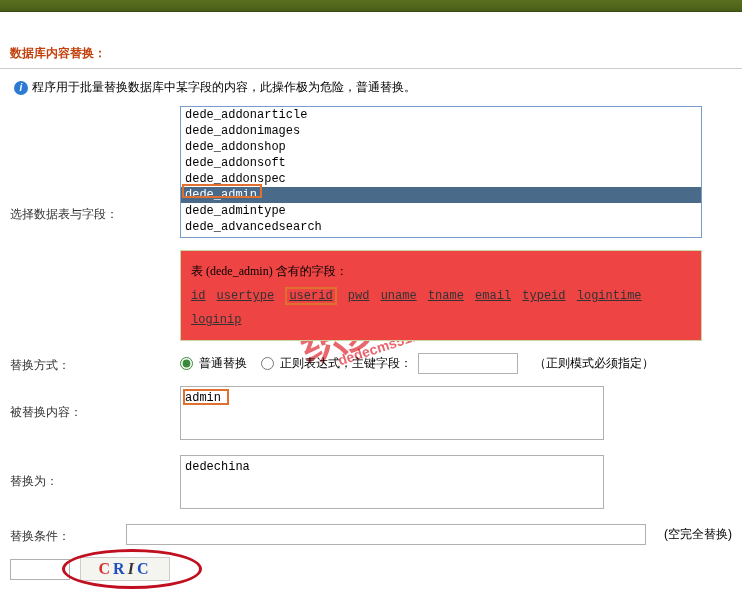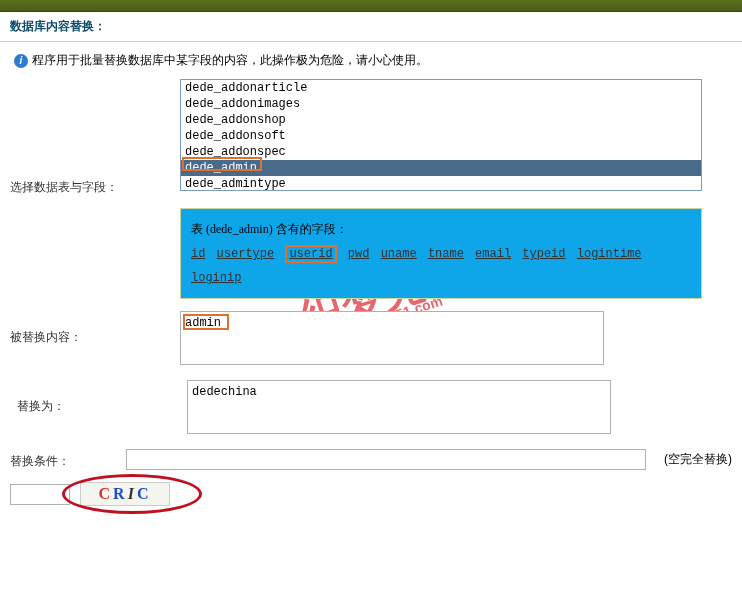--- a/index.html
+++ b/index.html
@@ -1,29 +1,29 @@
 <!DOCTYPE html>
 <html><head>
 <meta charset="utf-8">
 <style>
 * { box-sizing: border-box; margin: 0; padding: 0; }
 body { font-family: "Microsoft YaHei", SimSun, Arial, sans-serif; font-size: 12px; background: #fff; width: 742px; }
 .header-bar { background: linear-gradient(#5b6f1f, #4a5d18); height: 12px; border-bottom: 1px solid #3a4a10; }
-.title-row { padding: 6px 10px; color: #0c4a6e; font-weight: bold; border-bottom: 1px solid #ccc; }
+.title-row { padding: 6px 10px; color: #c2410c; font-weight: bold; border-bottom: 1px solid #ccc; margin-top: 27px; }
 .info-row { padding: 10px 14px; display: flex; align-items: center; gap: 4px; }
 .info-icon { width: 14px; height: 14px; border-radius: 50%; background: #2b7bd4; color: #fff; display: inline-flex; align-items: center; justify-content: center; font-size: 10px; font-weight: bold; font-style: italic; }
 .form-area { padding: 0 10px 10px; }
 .row { display: flex; align-items: flex-start; margin-bottom: 12px; }
 .label-col { width: 170px; padding-top: 4px; color: #333; }
 .field-col { flex: 1; position: relative; }
-.listbox { width: 522px; height: 112px; border: 1px solid #7a9cc9; font-family: "Courier New", monospace; font-size: 12px; overflow-y: scroll; }
+.listbox { width: 522px; height: 132px; border: 1px solid #7a9cc9; font-family: "Courier New", monospace; font-size: 12px; overflow-y: scroll; }
 .listbox-item { padding: 1px 4px; cursor: default; }
 .listbox-item.selected { background: #4a6a8a; color: #fff; }
 .highlight-box { position: absolute; border: 2px solid #e07030; pointer-events: none; }
-.fields-panel { width: 522px; border: 1px solid #c8d8a0; background: #0ea5e9; padding: 8px 10px; font-family: "Courier New", monospace; line-height: 2; }
+.fields-panel { width: 522px; border: 1px solid #c8d8a0; background: #ef4444; padding: 8px 10px; font-family: "Courier New", monospace; line-height: 2; }
 .fields-panel .caption { font-family: "Microsoft YaHei", SimSun; }
 .field-link { text-decoration: underline; color: #333; cursor: pointer; margin-right: 4px; }
 .field-link.boxed { border: 2px solid #e07030; padding: 0 2px; }
 .replace-field-row { display: flex; align-items: center; gap: 8px; }
 .input-small { border: 1px solid #b0b0b0; padding: 2px 4px; font-family: "Courier New", monospace; width: 70px; }
 .input-small.boxed { border: 2px solid #e07030; }
 .radio-row { display: flex; align-items: center; gap: 6px; }
 input[type=radio] { accent-color: #3a8a3a; }
 .radio-row input[type=radio]:checked { accent-color: #3a8a3a; }
 .regex-input { border: 1px solid #b0b0b0; width: 100px; padding: 2px; }
@@ -47,21 +47,21 @@
 </style>
 </head>
 <body>
 
 <div class="header-bar"></div>
 
 <div class="title-row">数据库内容替换：</div>
 
 <div class="info-row">
   <span class="info-icon">i</span>
-  <span>程序用于批量替换数据库中某字段的内容，此操作极为危险，请小心使用。</span>
+  <span>程序用于批量替换数据库中某字段的内容，此操作极为危险，普通替换。</span>
 </div>
 
 <div class="form-area" style="position:relative;">
 
   <div class="watermark">
     <span>织梦无忧</span>
     <span class="sub">dedecms51.com</span>
   </div>
 
   <div class="row">
@@ -87,31 +87,44 @@
       <div class="fields-panel">
         <span class="caption">
           <span>表 (</span><span>dede_admin</span><span>) 含有的字段：</span>
         </span><br>
         <span id="field-links"><span class="field-link">id</span> <span class="field-link">usertype</span> <span class="field-link boxed">userid</span> <span class="field-link">pwd</span> <span class="field-link">uname</span> <span class="field-link">tname</span> <span class="field-link">email</span> <span class="field-link">typeid</span> <span class="field-link">logintime</span> <span class="field-link">loginip</span> </span>
       </div>
     </div>
   </div>
 
 
+  <div class="row">
+    <div class="label-col">替换方式：</div>
+    <div class="field-col">
+      <div class="radio-row">
+        <input type="radio" name="mode" checked="" style="">
+        <span>普通替换</span>
+        <input type="radio" name="mode" style="margin-left: 8px;">
+        <span>正则表达式，主键字段：</span>
+        <input type="text" class="regex-input" value="" style="">
+        <span class="regex-note">（正则模式必须指定）</span>
+      </div>
+    </div>
+  </div>
 
   <div class="row">
     <div class="label-col" style="padding-top:18px;font-family:Liberation Serif, serif;">被替换内容：</div>
     <div class="field-col textarea-wrap">
       <textarea class="textarea" id="ta1" style="">admin</textarea>
       <div class="ta-highlight" style="left:3px; top:3px; width:46px; height:16px;"></div>
     </div>
   </div>
 
   <div class="row">
-    <div class="label-col" style="padding-top:18px;margin-left:7px;">替换为：</div>
+    <div class="label-col" style="padding-top:18px;">替换为：</div>
     <div class="field-col">
       <textarea class="textarea" id="ta2" style="">dedechina</textarea>
     </div>
   </div>
 
   <div class="row">
     <div class="label-col">替换条件：</div>
     <div class="field-col">
       <div class="cond-row">
         <input type="text" class="cond-input" value="" style="">

